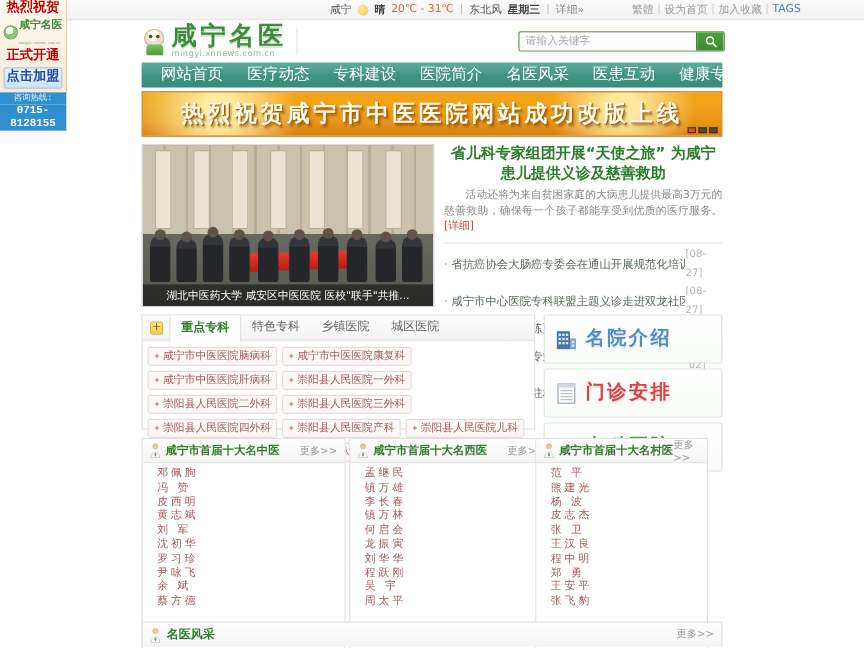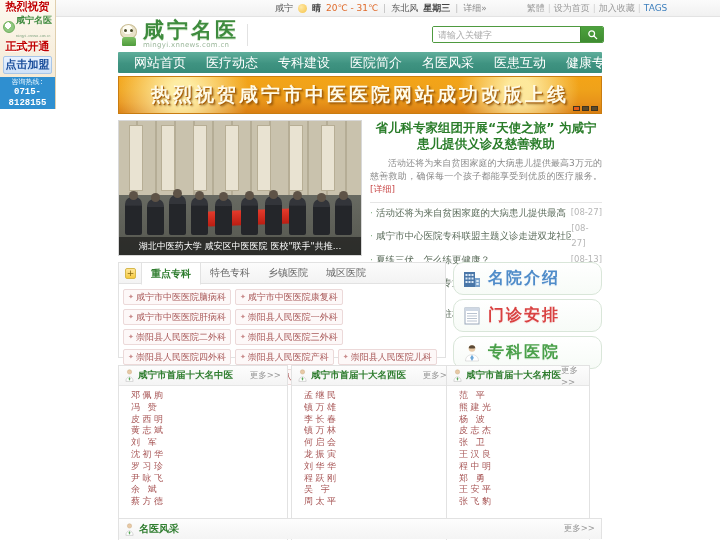--- a/index.html
+++ b/index.html
@@ -255,23 +255,23 @@
     display: inline-flex; align-items: center; gap: 2px;
     border: 1px solid #ecd9d9; background: #fdf8f8; border-radius: 2px;
     color: #a85757; font-size: 9px; line-height: 14px; padding: 0 4px;
     text-decoration: none; white-space: nowrap;
   }
   .taglist a .star { color: #c98b8b; font-size: 7px; }
 
   
   .bigbtns { position: absolute; left: 453px; top: 262px; width: 149px; }
   .bigbtn {
-    height: 33px; border: 1px solid #d9e6d9; background: linear-gradient(180deg,#ffffff,#f7fbf7);
+    height: 41px; border: 1px solid #d9e6d9; background: linear-gradient(180deg,#ffffff,#f7fbf7);
     margin-bottom: 4px; display: flex; align-items: center; gap: 6px; padding-left: 8px;
-    border-radius: 10px; cursor: pointer;
+    border-radius: 2px; cursor: pointer;
   }
   .bigbtn .bicon { width: 20px; height: 20px; flex: none; }
   .bigbtn .blabel { font-size: 16px; font-weight: bold; letter-spacing: 2px; }
   .bigbtn.b1 .blabel { color: #4f8cc9; text-shadow: 0 1px 1px #dfeaf5; }
   .bigbtn.b2 .blabel { color: #d94141; text-shadow: 0 1px 1px #f6dede; }
   .bigbtn.b3 .blabel { color: #4aa04a; text-shadow: 0 1px 1px #dff0df; }
 
   
   .dpanel {
     position: absolute; top: 365px; width: 170px; height: 184px;
@@ -448,21 +448,21 @@
 
   <div class="newsright">
     <div class="news-headline">省儿科专家组团开展“天使之旅” 为咸宁患儿提供义诊及慈善救助</div>
     <div class="news-summary">
       <span>活动还将为来自贫困家庭的大病患儿提供最高3万元的慈善救助，确保每一个孩子都能享受到优质的医疗服务。</span><span class="more-red">[详细]</span>
     </div>
     <div class="news-divider"></div>
     <ul class="news-list">
       <li>
         <span class="dot">·</span>
-        <span class="txt">活动还将为来自贫困家庭的大病患儿提供最高</span>
+        <span class="txt">省抗癌协会大肠癌专委会在通山开展规范化培训</span>
         <span class="date">[08-27]</span>
       </li>
       <li>
         <span class="dot">·</span>
         <span class="txt">咸宁市中心医院专科联盟主题义诊走进双龙社区</span>
         <span class="date">[08-27]</span>
       </li>
       <li>
         <span class="dot">·</span>
         <span class="txt">夏练三伏，怎么练更健康？</span>

